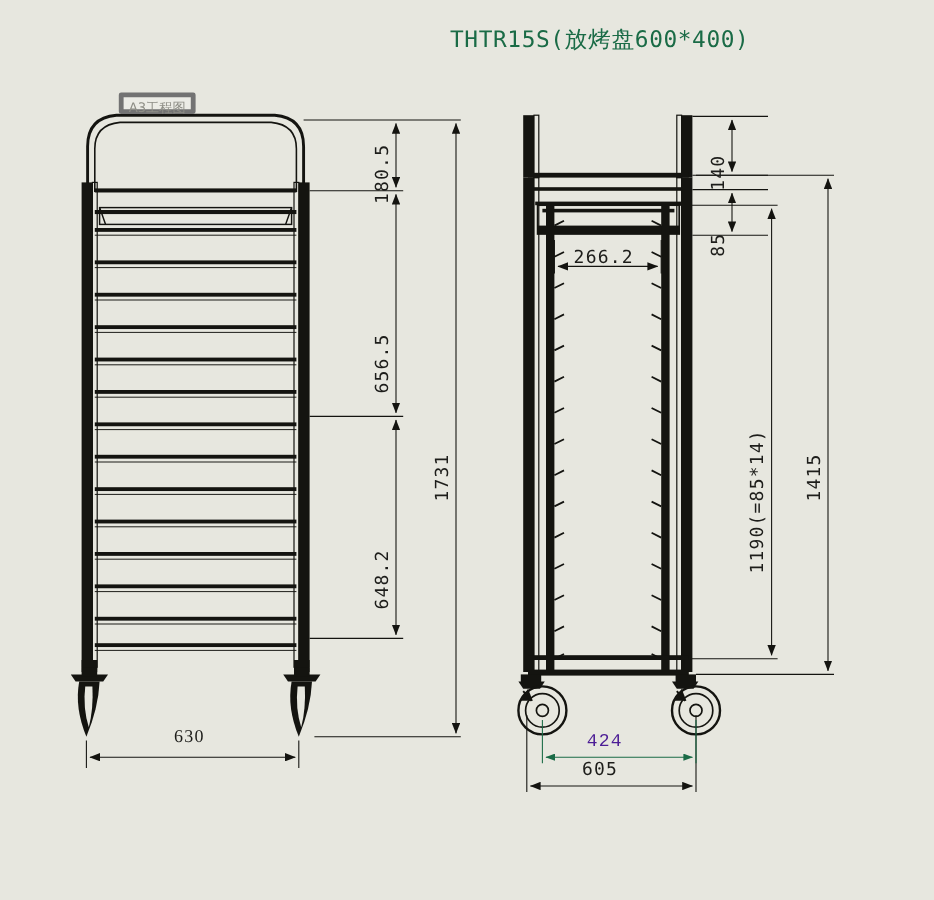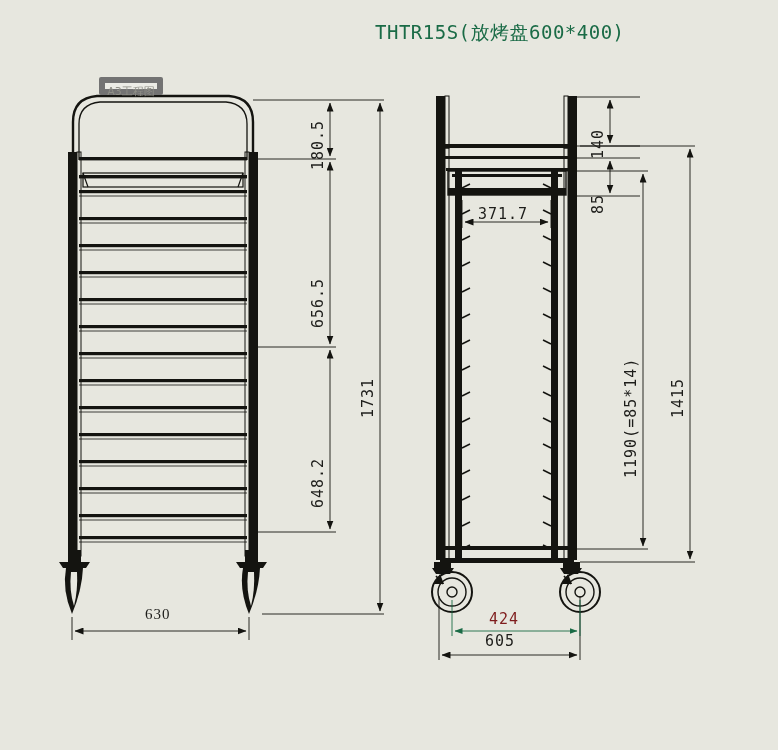--- a/index.html
+++ b/index.html
@@ -19,40 +19,40 @@
     color:#1a6b46;
     font-family:"DejaVu Sans Mono", monospace;
     font-size:19px;
     letter-spacing:0.5px;
     white-space:nowrap;
   }
   .a3-badge{
     position:absolute;
     left:99px;top:77px;
     width:64px;height:18px;
-    border:6px solid #737373;
+    border:4px solid #737373;
     background:#ecece6;
     color:#8e8e86;
     font-family:"DejaVu Sans", sans-serif;
     font-size:11px;
     line-height:18px;
     text-align:center;
     border-radius:2px;
     box-sizing:border-box;
     white-space:nowrap;
   }
   .dim{
     position:absolute;
     color:#1d1d1a;
     font-family:"DejaVu Sans Mono", monospace;
     font-size:15px;
     letter-spacing:1px;
     white-space:nowrap;
   }
-  .dim.green{color:#7f1d1d;}
+  .dim.green{color:#4c1d95;font-family:Liberation Mono, monospace;}
   .dim.vert{
     transform-origin:left bottom;
     transform:rotate(-90deg);
   }
 </style>
 </head>
 <body>
 
 <div id="stage">
 
@@ -280,19 +280,19 @@
   <div class="a3-badge">A3工程图</div>
 
   <div class="dim vert" style="left:327px;top:152px;">180.5</div>
   <div class="dim vert" style="left:327px;top:310px;">656.5</div>
   <div class="dim vert" style="left:327px;top:490px;">648.2</div>
   <div class="dim vert" style="left:377px;top:400px;">1731</div>
   <div class="dim" style="left:145px;top:606px;font-family:Liberation Serif, serif;">630</div>
 
   <div class="dim vert" style="left:607px;top:141px;">140</div>
   <div class="dim vert" style="left:607px;top:196px;">85</div>
-  <div class="dim" style="left:478px;top:205px;">371.7</div>
+  <div class="dim" style="left:478px;top:205px;">266.2</div>
   <div class="dim vert" style="left:640px;top:460px;">1190(=85*14)</div>
   <div class="dim vert" style="left:687px;top:400px;">1415</div>
   <div class="dim green" style="left:489px;top:610px;">424</div>
   <div class="dim" style="left:485px;top:632px;">605</div>
 
 </div>
 
 </body></html>

